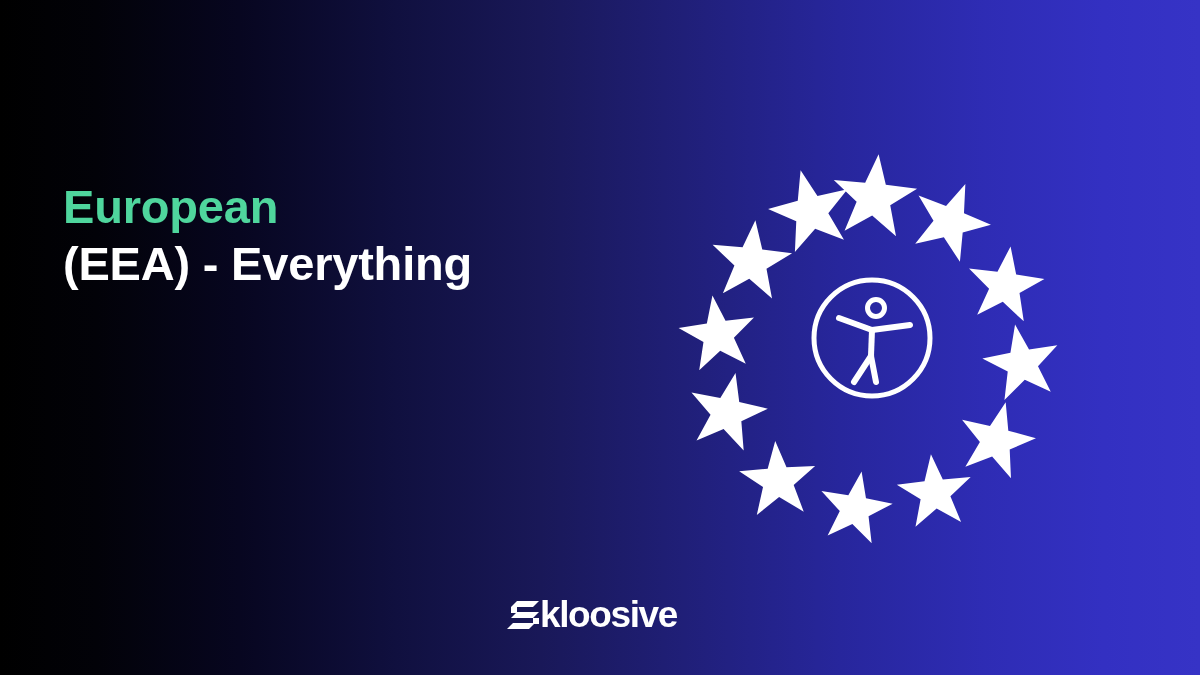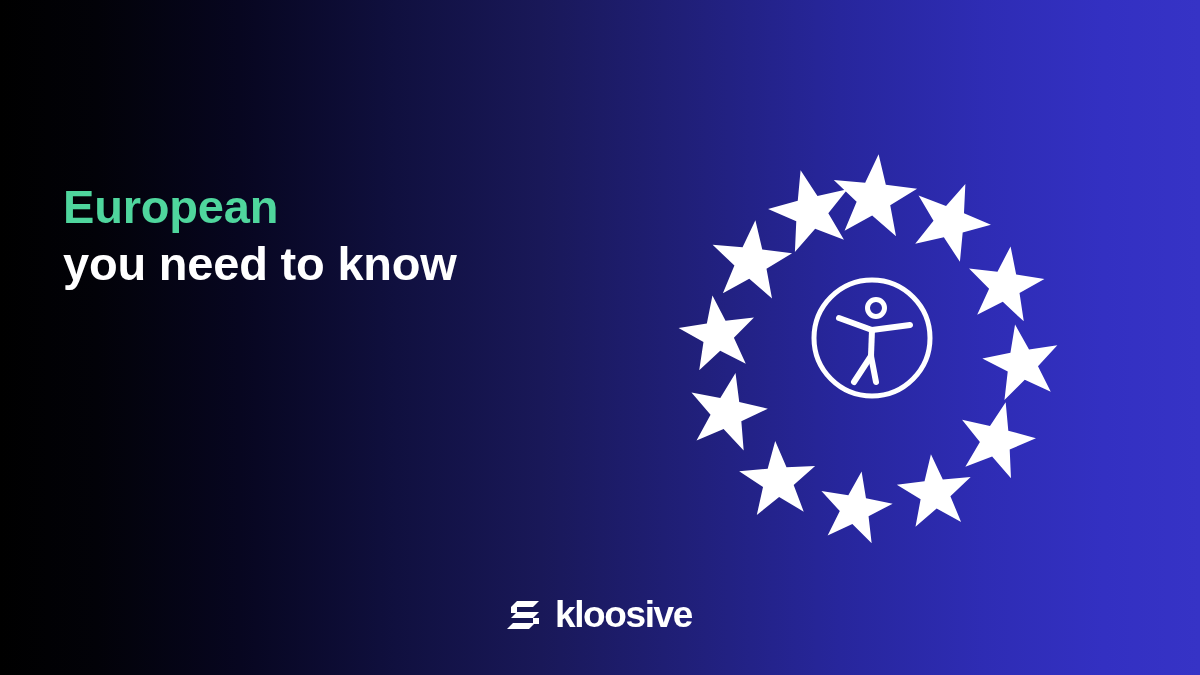--- a/index.html
+++ b/index.html
@@ -64,39 +64,39 @@
   }
   .emblem svg { display: block; width: 100%; height: 100%; }
 
   
   .logo {
     position: absolute;
     left: 506px;
     top: 596px;
     display: flex;
     align-items: center;
-    gap: 15px;
+    gap: 0;
   }
   .logo-mark { width: 34px; height: 32px; display: block; }
   .logo-text {
     color: #FFFFFF;
     font-size: 37px;
     font-weight: bold;
     letter-spacing: -1.4px;
     line-height: 1;
   }
 </style>
 </head>
 <body>
 
 <div class="canvas">
 
   <h1 class="headline">
     <span class="line green">European</span>
-    <span class="line white">you need to know</span>
+    <span class="line white">(EEA) - Everything</span>
   </h1>
 
   <div class="ring">
     <svg viewBox="0 0 360 410" xmlns="http://www.w3.org/2000/svg" aria-hidden="true">
       <defs>
         <polygon id="st" points="0,-50 11.8,-16.3 47.6,-15.5 19.2,6.2 29.4,40.5 0,20 -29.4,40.5 -19.2,6.2 -47.6,-15.5 -11.8,-16.3"></polygon>
       </defs>
       <g fill="#FFFFFF">
         <use href="#st" transform="translate(182,58) rotate(6) scale(0.88)"></use>
         <use href="#st" transform="translate(258,82) rotate(22) scale(0.82)"></use>

